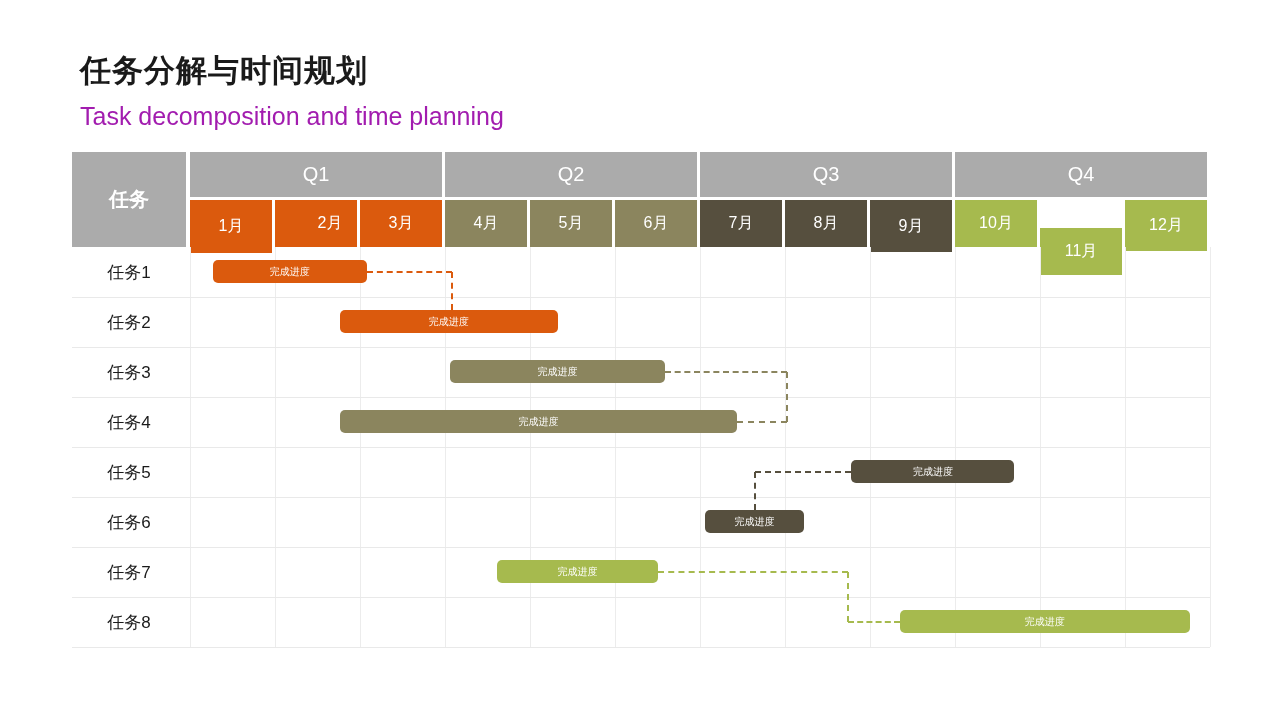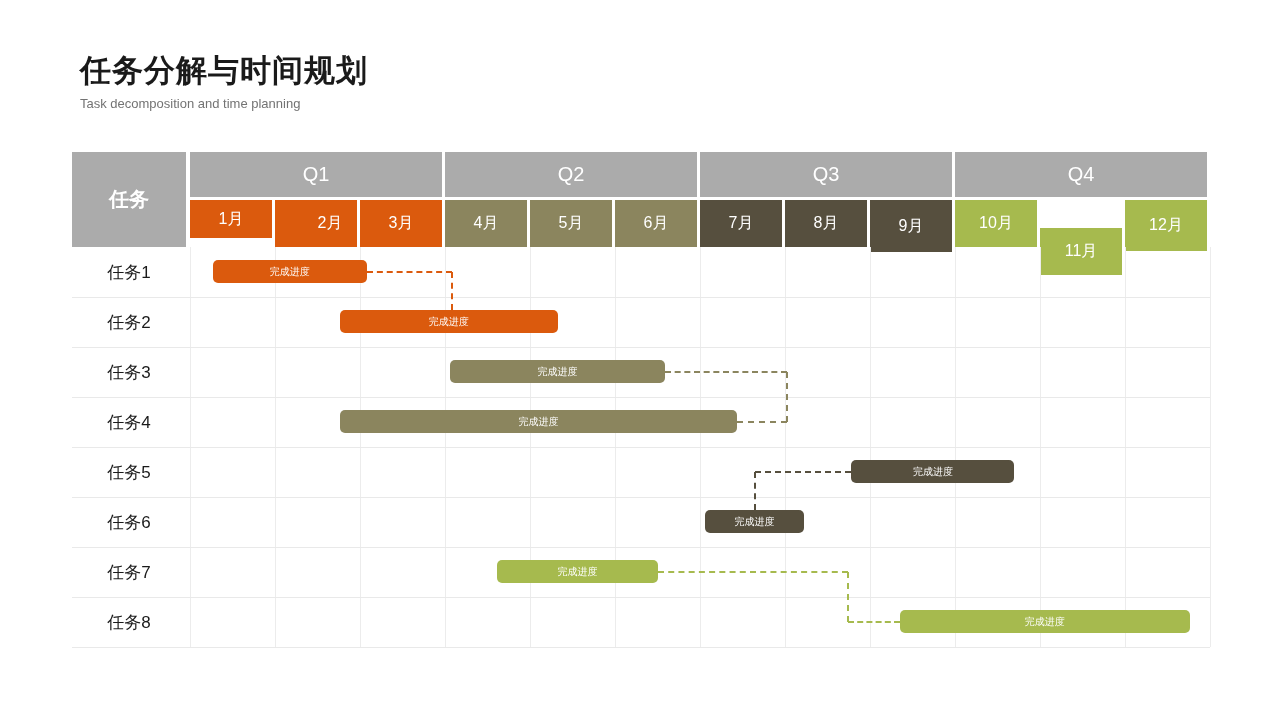--- a/index.html
+++ b/index.html
@@ -7,22 +7,22 @@
     width:1280px;height:720px;background:#ffffff;overflow:hidden;
     font-family:"Liberation Sans","DejaVu Sans",sans-serif;
     position:relative;
   }
   .slide{position:absolute;left:0;top:0;width:1280px;height:720px;background:#ffffff;}
   h1.title{
     position:absolute;left:80px;top:50px;margin:0;
     font-size:31px;font-weight:800;color:#1a1a1a;letter-spacing:1px;
   }
   p.subtitle{
-    position:absolute;left:80px;top:96px;margin:0;
-    font-size:13px;color:#737373;font-weight:400;
+    position:absolute;left:80px;top:102px;margin:0;
+    font-size:25px;color:#a21caf;font-weight:400;
   }
   #gantt{position:absolute;left:72px;top:152px;width:1138px;height:495px;}
   #gantt .cell{
     position:absolute;display:flex;align-items:center;justify-content:center;
     color:#ffffff;box-sizing:border-box;
   }
   #gantt .qcell{font-size:20px;}
   #gantt .mcell{font-size:16px;}
   #gantt .taskhead{font-size:20px;font-weight:bold;}
   #gantt .rowlabel{
@@ -40,21 +40,21 @@
 </style>
 </head>
 <body>
 
 <div class="slide">
   <h1 class="title">任务分解与时间规划</h1>
   <p class="subtitle">Task decomposition and time planning</p>
   <div id="gantt">
       <div class="cell taskhead" style="left: 0px; top: 0px; width: 114px; height: 95px; background: rgb(171, 171, 171);">任务</div>
       <div class="cell qcell" style="left: 118px; top: 0px; width: 252px; height: 45px; background: rgb(171, 171, 171);">Q1</div>
-      <div class="cell mcell" style="left: 118px; top: 48px; width: 82px; height: 38px; background: rgb(219, 90, 13);">1月</div>
+      <div class="cell mcell" style="left: 118px; top: 48px; width: 82px; height: 53px; background: rgb(219, 90, 13);">1月</div>
       <div class="cell mcell" style="left: 203px; top: 48px; width: 82px; height: 47px; background: rgb(219, 90, 13); padding-left: 28px;">2月</div>
       <div class="cell mcell" style="left: 288px; top: 48px; width: 82px; height: 47px; background: rgb(219, 90, 13);">3月</div>
       <div class="cell qcell" style="left: 373px; top: 0px; width: 252px; height: 45px; background: rgb(171, 171, 171);">Q2</div>
       <div class="cell mcell" style="left: 373px; top: 48px; width: 82px; height: 47px; background: rgb(139, 133, 94);">4月</div>
       <div class="cell mcell" style="left: 458px; top: 48px; width: 82px; height: 47px; background: rgb(139, 133, 94);">5月</div>
       <div class="cell mcell" style="left: 543px; top: 48px; width: 82px; height: 47px; background: rgb(139, 133, 94);">6月</div>
       <div class="cell qcell" style="left: 628px; top: 0px; width: 252px; height: 45px; background: rgb(171, 171, 171);">Q3</div>
       <div class="cell mcell" style="left: 628px; top: 48px; width: 82px; height: 47px; background: rgb(86, 79, 62);">7月</div>
       <div class="cell mcell" style="left: 713px; top: 48px; width: 82px; height: 47px; background: rgb(86, 79, 62);">8月</div>
       <div class="cell mcell" style="left: 798px; top: 48px; width: 82px; height: 52px; background: rgb(86, 79, 62);">9月</div>

